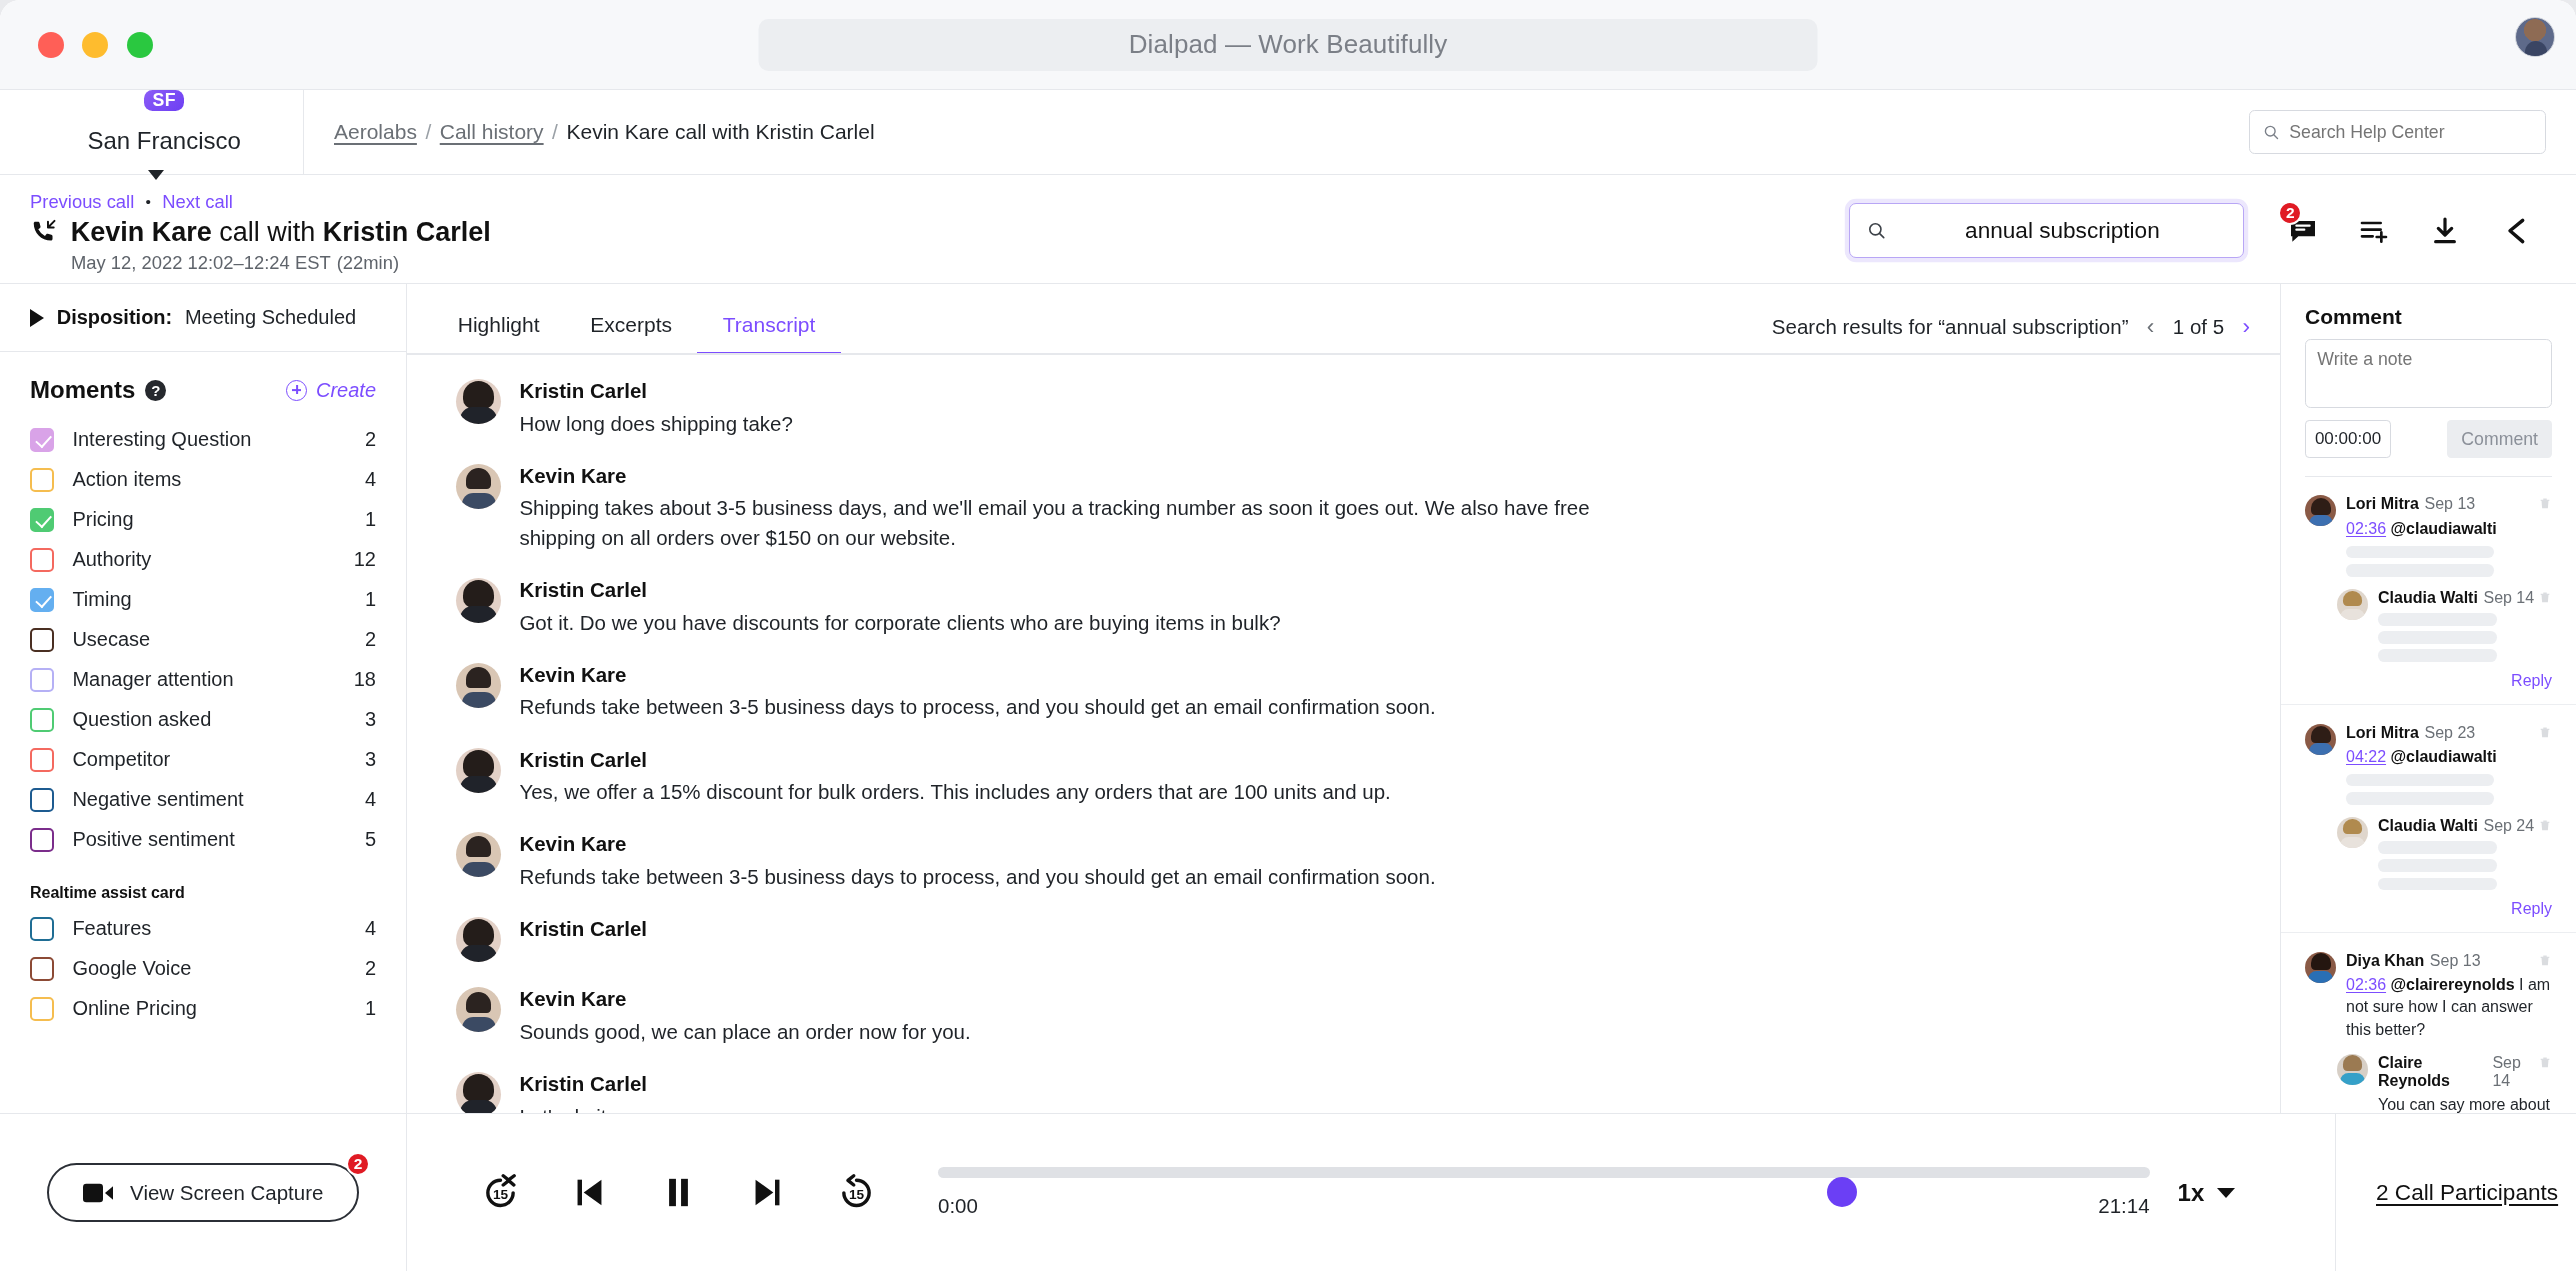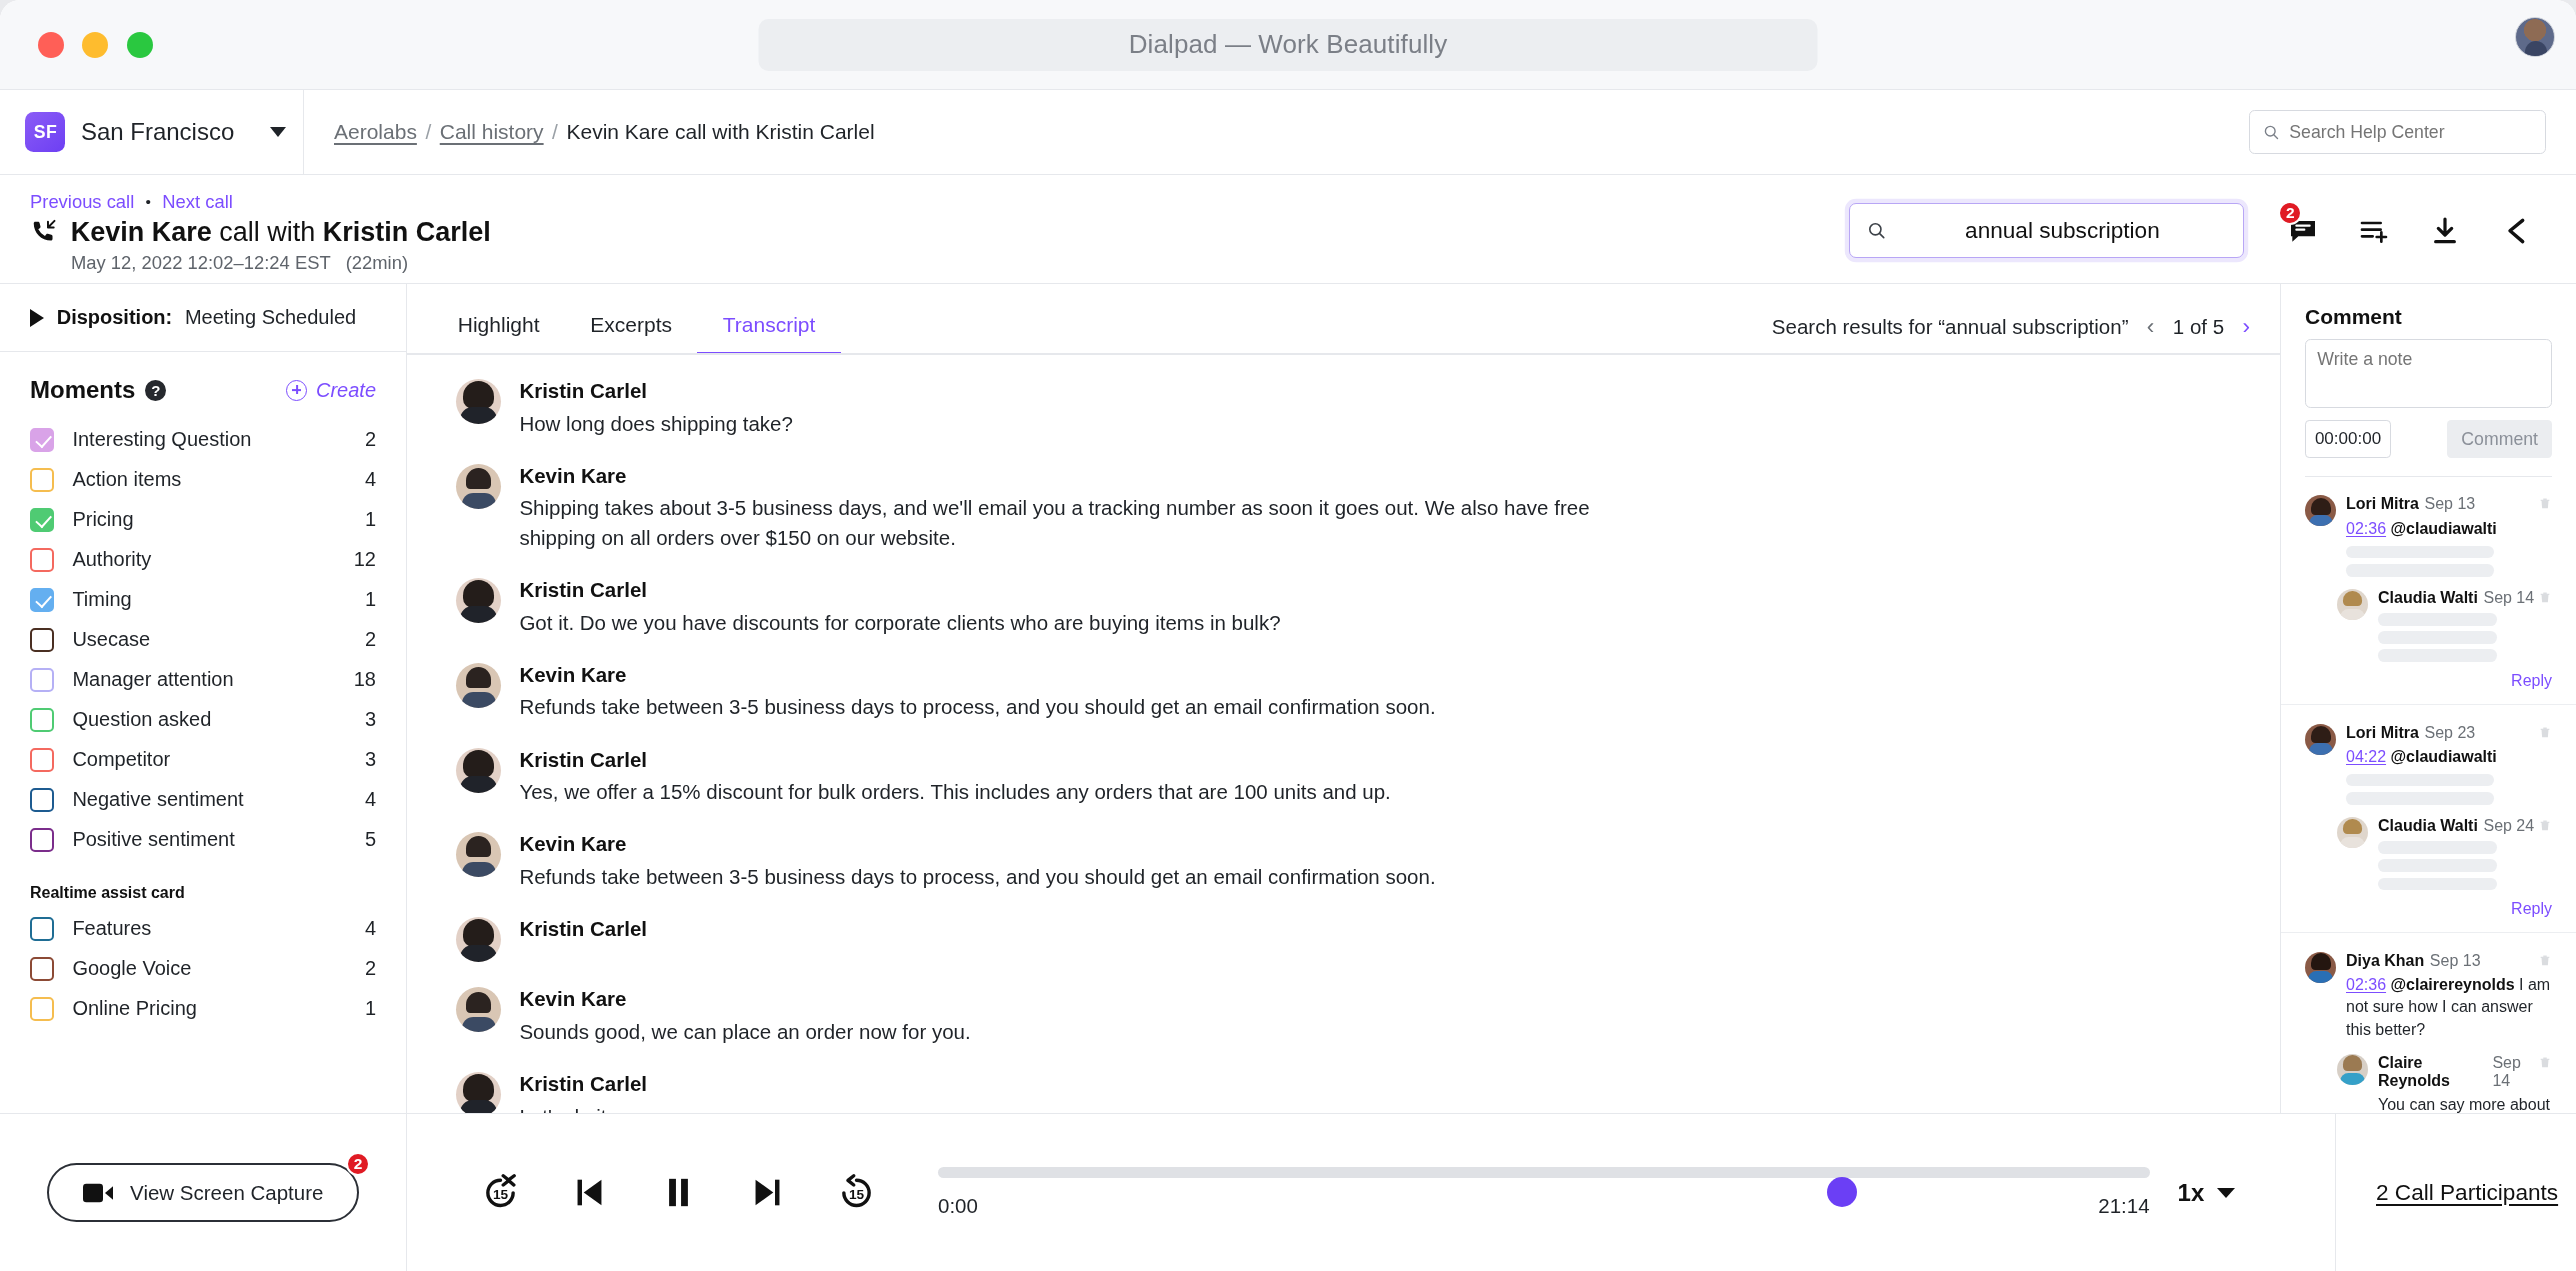--- a/index.html
+++ b/index.html
@@ -51,20 +51,21 @@
 
   
   .crumbrow {
     height: 85px; display: flex; align-items: center;
     border-bottom: 0.7px solid #e6e8ec; background:#fff;
   }
   .office-select {
     width: 304px; height: 100%; display: flex; align-items: center;
     padding-left: 25.4px; gap: 15.5px; border-right: 0.7px solid #e6e8ec;
     cursor: pointer;
+    flex-direction: column;
   }
   .office-badge {
     width: 40px; height: 40px; border-radius: 8.5px;
     background: linear-gradient(140deg,#8b5cf6,#6d3ff3);
     color:#fff; font-size: 17.7px; font-weight: 700;
     display:flex; align-items:center; justify-content:center; letter-spacing:0.4px;
   }
   .office-name { font-size: 24px; color:#1f2328; flex:1; }
   .chev { width:0;height:0;border-left:8.5px solid transparent;border-right:8.5px solid transparent;border-top:10px solid #1f2328; margin-right:17px;}
   .crumbs { display:flex; align-items:center; gap:8.5px; margin-left:30px; font-size:21px; }
@@ -89,21 +90,21 @@
   }
   .callhead-left { padding-left: 30px; flex: 1; }
   .prevnext { display:flex; align-items:center; gap:11.3px; font-size:18.4px; margin-bottom:4.2px; }
   .prevnext a { color:#7c4dff; text-decoration:none; cursor:pointer; }
   .prevnext .bullet { color:#1f2328; font-size:15.5px; }
   .call-title-row { display:flex; align-items:center; gap:12.7px; }
   .phone-icon { width:28px; height:28px; color:#111; }
   .call-title { font-size:27px; color:#111; }
   .call-title b { font-weight:700; }
   .call-sub { font-size:18.4px; color:#5f646b; margin-left:41px; margin-top:4.2px; }
-  .call-sub .dur { color:#5f646b; margin-left:15px; }
+  .call-sub .dur { color:#5f646b; margin-left:6px; }
 
   .callhead-right { display:flex; align-items:center; gap:0; padding-right: 42px; margin-top: 12.7px;}
   .search-wrap {
     width: 395px; height: 55px; border-radius: 7px;
     border: 1.4px solid #b8a6f5; box-shadow: 0 0 0 4.2px #ece7fd;
     display:flex; align-items:center; gap:12.7px; padding: 0 17px; background:#fff;
   }
   .search-wrap input {
     border:none; outline:none; font-size:22.6px; color:#111;
     font-family:"Liberation Sans",sans-serif; width:100%; background:transparent;text-align:center;

